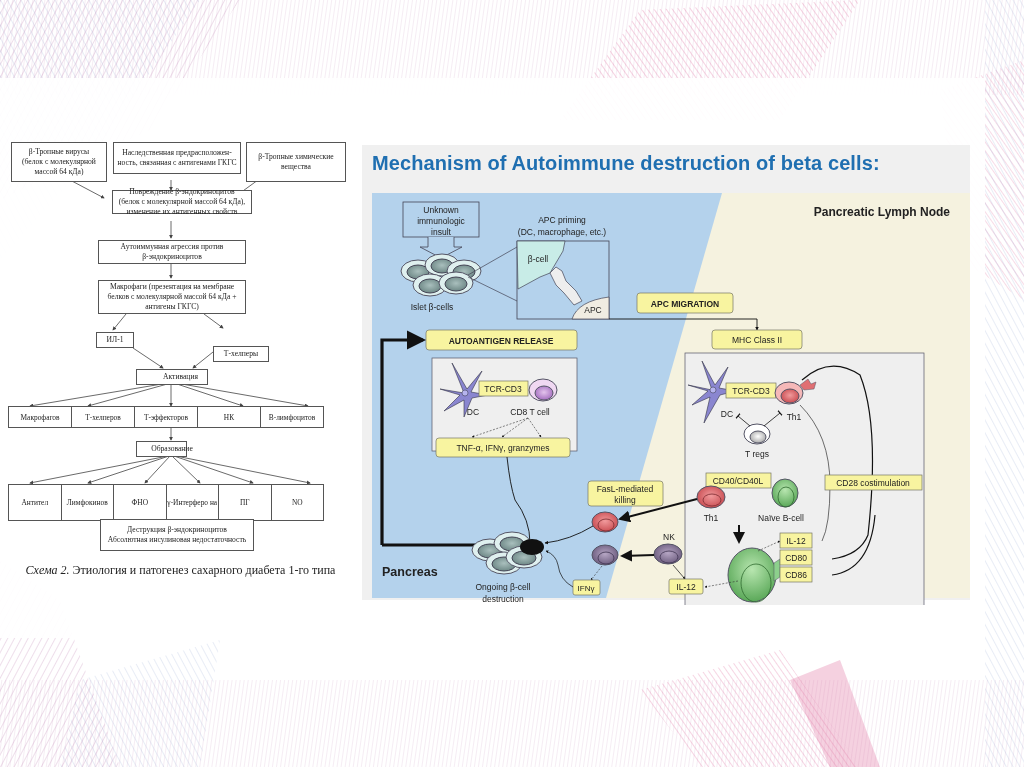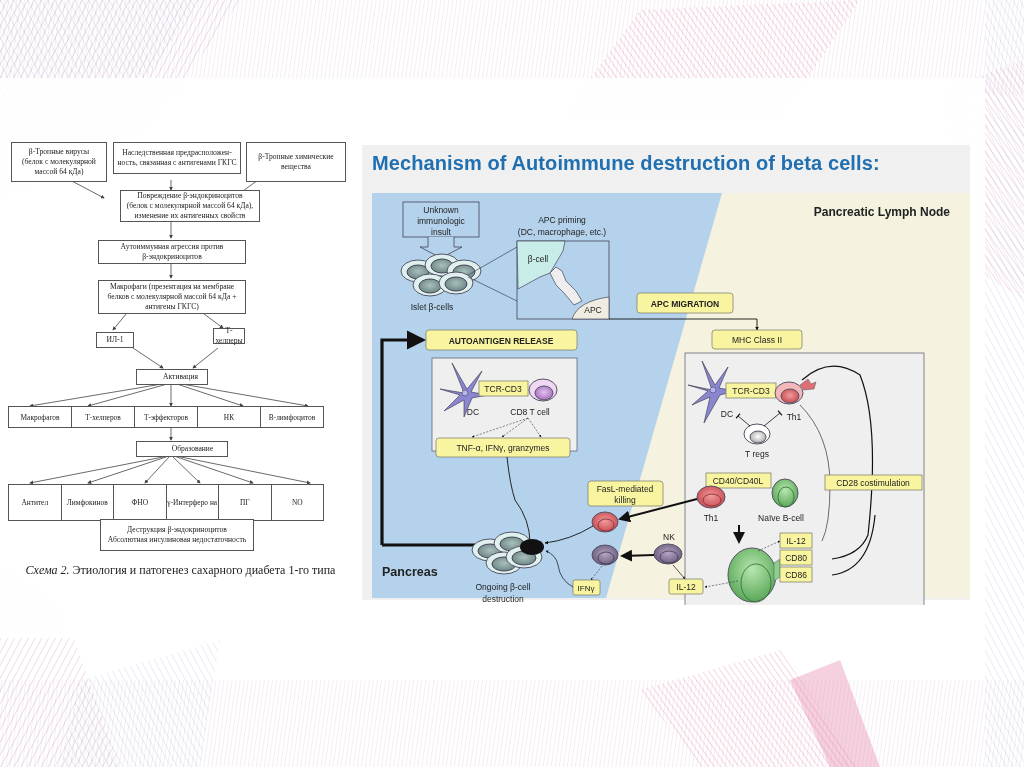--- a/index.html
+++ b/index.html
@@ -112,41 +112,41 @@
   </svg>
 
   <div class="box" style="left:3px;top:4px;width:96px;height:40px;">β-Тропные вирусы
 (белок с молекулярной
 массой 64 кДа)</div>
   <div class="box" style="left:105px;top:4px;width:128px;height:32px;">Наследственная предрасположен-
 ность, связанная с антигенами ГКГС</div>
   <div class="box" style="left:238px;top:4px;width:100px;height:40px;">β-Тропные химические
 вещества</div>
 
-  <div class="box" style="left:112px;top:52px;width:140px;height:32px;">Повреждение β-эндокриноцитов
+  <div class="box" style="left:104px;top:52px;width:140px;height:24px;">Повреждение β-эндокриноцитов
 (белок с молекулярной массой 64 кДа),
 изменение их антигенных свойств</div>
   <div class="box" style="left:90px;top:102px;width:148px;height:24px;">Аутоиммунная агрессия против
 β-эндокриноцитов</div>
   <div class="box" style="left:90px;top:142px;width:148px;height:34px;">Макрофаги (презентация на мембране
 белков с молекулярной массой 64 кДа +
 антигены ГКГС)</div>
   <div class="box" style="left:88px;top:194px;width:38px;height:16px;">ИЛ-1</div>
-  <div class="box" style="left:205px;top:190px;width:32px;height:16px;">Т-хелперы</div>
+  <div class="box" style="left:205px;top:208px;width:56px;height:16px;">Т-хелперы</div>
   <div class="box" style="left:128px;top:231px;width:72px;height:16px;padding-left:20px;">Активация</div>
 
   <div class="row" style="left:0px;top:268px;width:316px;height:22px;">
     <div class="cell">Макрофагов</div>
     <div class="cell">Т-хелперов</div>
     <div class="cell">Т-эффекторов</div>
     <div class="cell">НК</div>
     <div class="cell">В-лимфоцитов</div>
   </div>
 
-  <div class="box" style="left:128px;top:303px;width:92px;height:16px;padding-left:24px;">Образование</div>
+  <div class="box" style="left:128px;top:303px;width:51px;height:16px;padding-left:24px;">Образование</div>
 
   <div class="row" style="left:0px;top:346px;width:316px;height:37px;">
     <div class="cell">Антител</div>
     <div class="cell">Лимфокинов</div>
     <div class="cell">ФНО</div>
     <div class="cell">γ-Интерферо на</div>
     <div class="cell">ПГ</div>
     <div class="cell">NO</div>
   </div>
 

